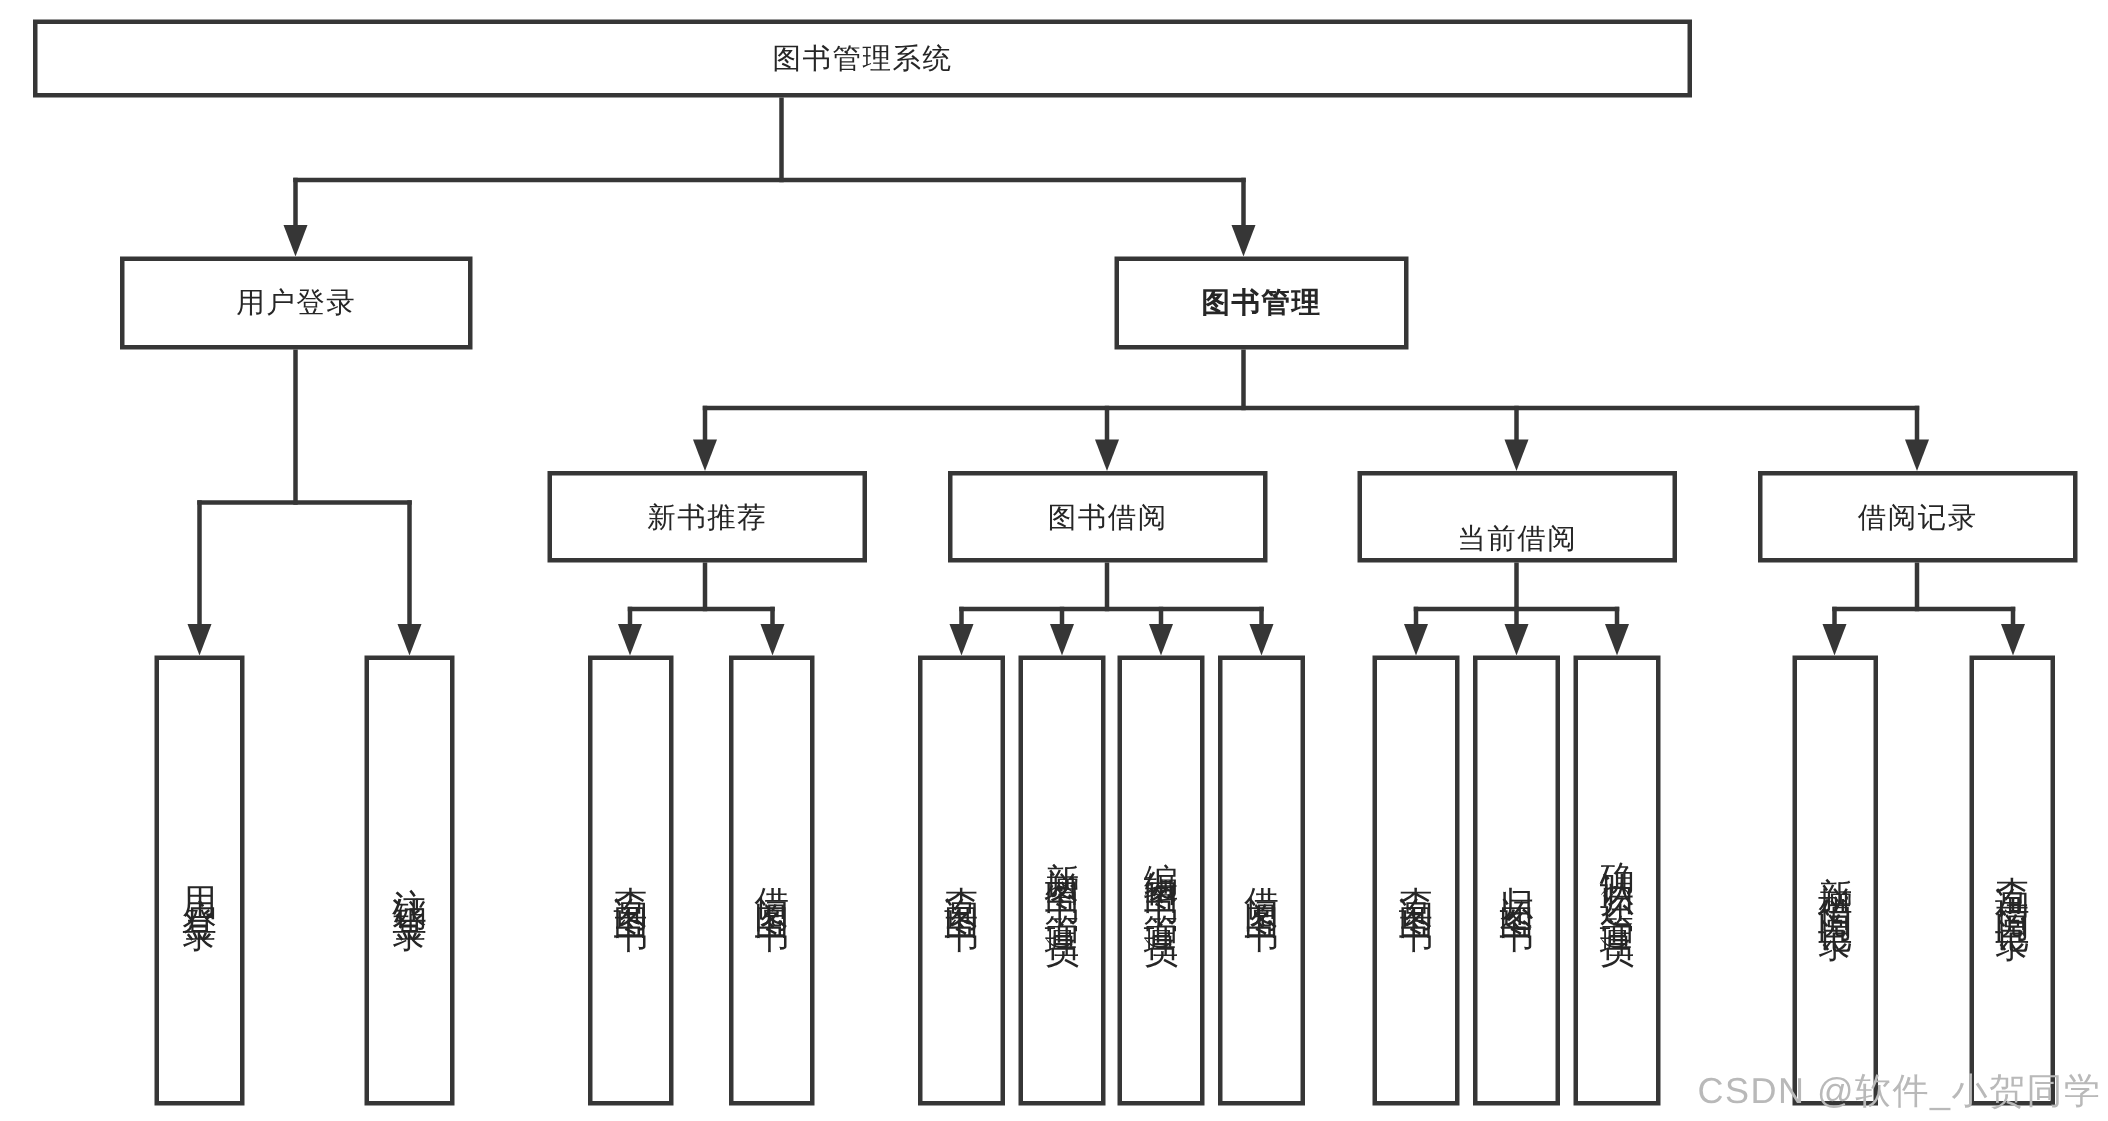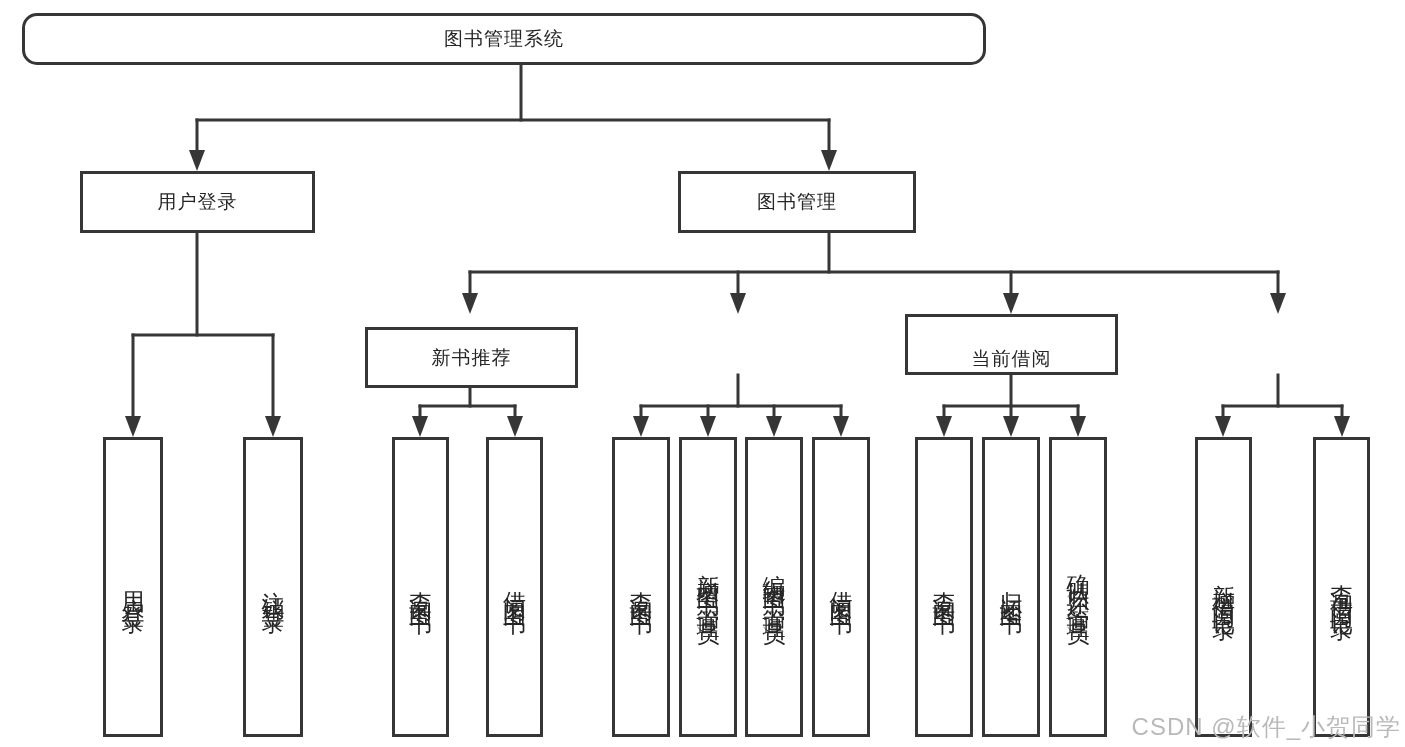--- a/index.html
+++ b/index.html
@@ -104,36 +104,42 @@
     <polygon points="1070,416 1086,416 1078,437" fill="#363636" stroke="none"></polygon>
 
     <line x1="1278" y1="375" x2="1278" y2="406"></line>
     <line x1="1223" y1="406" x2="1342" y2="406"></line>
     <line x1="1223" y1="406" x2="1223" y2="417"></line>
     <polygon points="1215,416 1231,416 1223,437" fill="#363636" stroke="none"></polygon>
     <line x1="1342" y1="406" x2="1342" y2="417"></line>
     <polygon points="1334,416 1350,416 1342,437" fill="#363636" stroke="none"></polygon>
   </svg>
 
-  <div class="box h" style="left:22px; top:13px; width:964px; height:52px;border-radius:15px;">
+  <div class="box h" style="left:22px; top:13px; width:1106px; height:52px;">
     <span>图书管理系统</span>
   </div>
 
   <div class="box h" style="left:80px; top:171px; width:235px; height:62px;">
     <span>用户登录</span>
   </div>
-  <div class="box h" style="left:678px; top:171px; width:238px; height:62px;">
+  <div class="box h" style="left:743px; top:171px; width:196px; height:62px;font-weight:bold;">
     <span>图书管理</span>
   </div>
 
-  <div class="box h" style="left:365px; top:314px; width:213px; height:61px;margin-top:13px;">
+  <div class="box h" style="left:365px; top:314px; width:213px; height:61px;">
     <span>新书推荐</span>
+  </div>
+  <div class="box h" style="left:632px; top:314px; width:213px; height:61px;">
+    <span>图书借阅</span>
   </div>
   <div class="box h" style="left:905px; top:314px; width:213px; height:61px;align-items:flex-end;">
     <span>当前借阅</span>
+  </div>
+  <div class="box h" style="left:1172px; top:314px; width:213px; height:61px;">
+    <span>借阅记录</span>
   </div>
 
   <div class="box v" style="left:103px; width:60px;">
     <span>用户登录</span>
   </div>
   <div class="box v" style="left:243px; width:60px;">
     <span>注销登录</span>
   </div>
 
   <div class="box v" style="left:392px; width:57px;">

